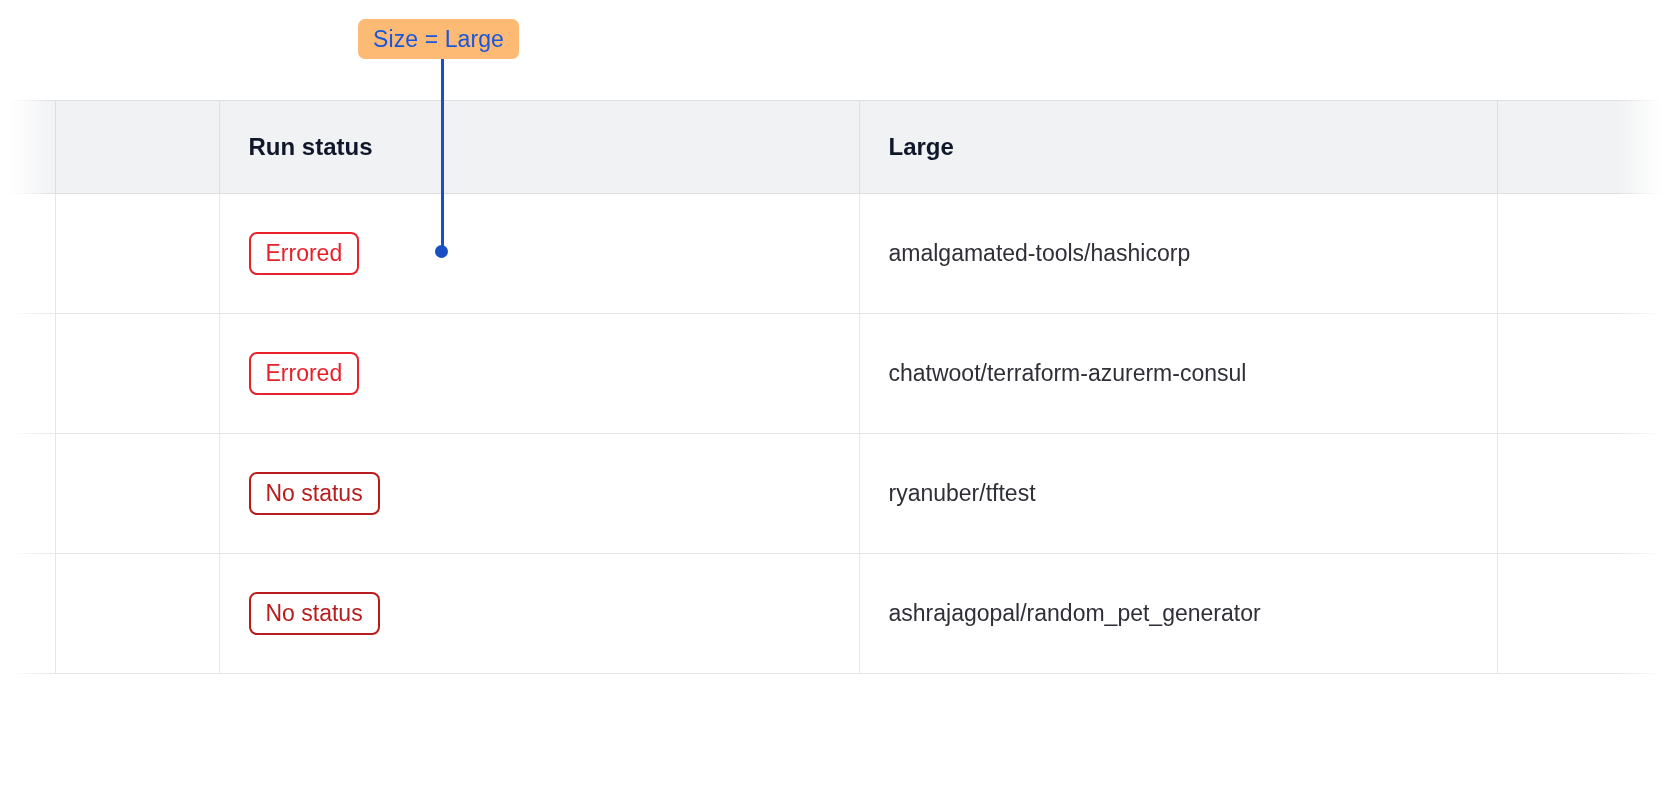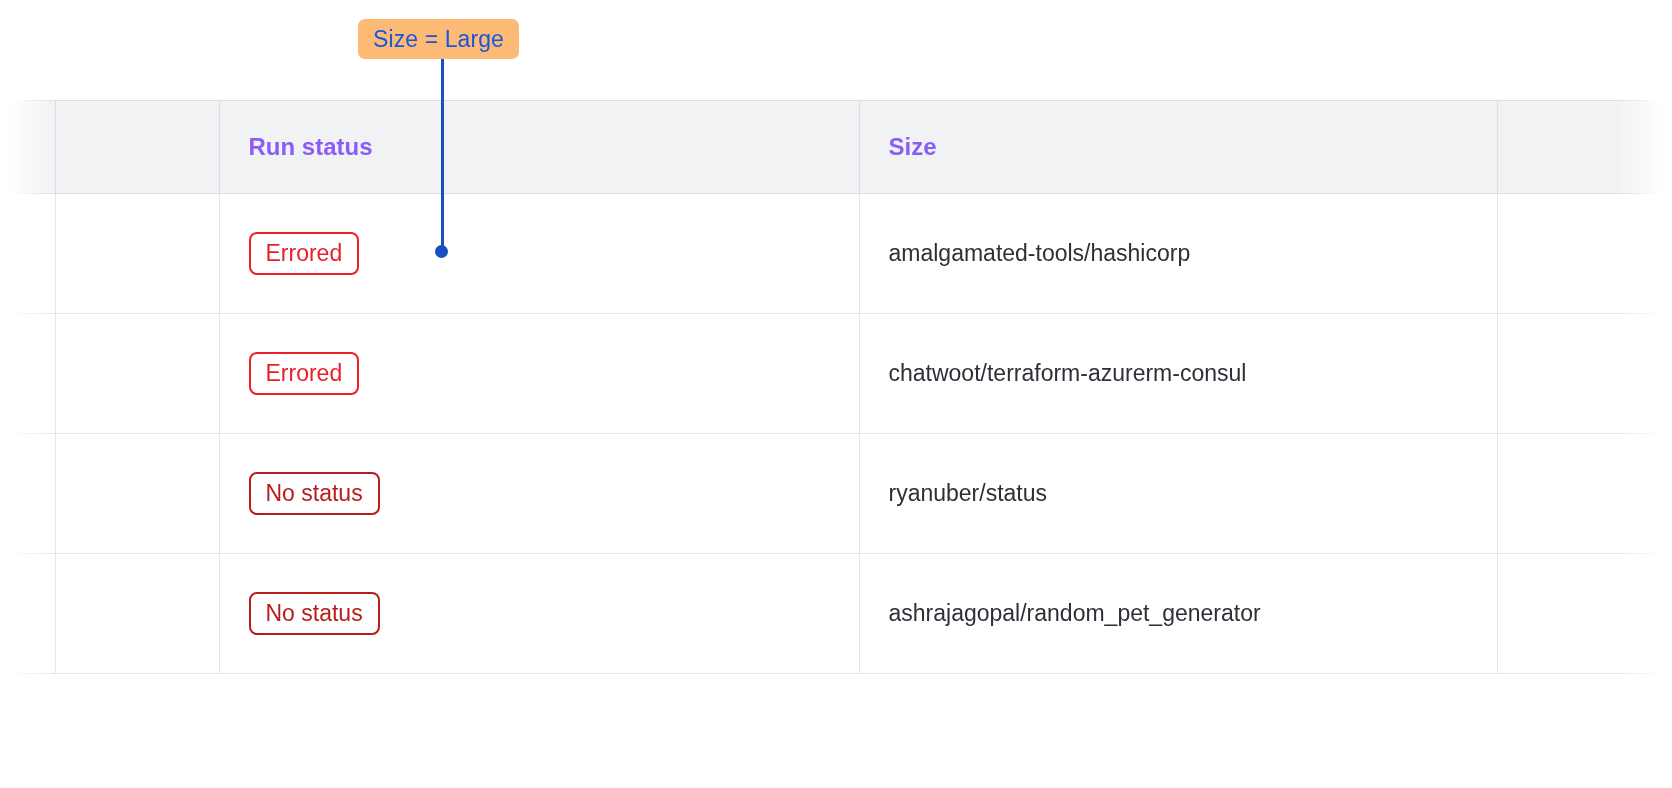--- a/index.html
+++ b/index.html
@@ -73,21 +73,21 @@
   table.data-table col.c-tail      { width: 175px; }
 
   thead th {
     height: 93px;
     background: #f1f2f4;
     border-top: 1px solid #dcdee2;
     border-bottom: 1px solid #dcdee2;
     border-right: 1px solid #dcdee2;
     font-size: 24px;
     font-weight: bold;
-    color: #8b5cf6;
+    color: #0f172a;
     text-align: left;
     padding: 0 0 0 29px;
     vertical-align: middle;
   }
   thead th.no-pad { padding-left: 0; }
   thead th.edge-l { border-left: none; border-right: 1px solid #dcdee2; }
   thead th.edge-r { border-right: none; }
 
   tbody td {
     height: 120px;
@@ -149,21 +149,21 @@
           <col class="c-blank">
           <col class="c-status">
           <col class="c-repo">
           <col class="c-tail">
       </colgroup>
       <thead>
         <tr>
           <th class="no-pad edge-l"></th>
           <th class="no-pad"></th>
           <th>Run status</th>
-          <th>Size</th>
+          <th>Large</th>
           <th class="no-pad edge-r"></th>
         </tr>
       </thead>
       <tbody>
 
         <tr>
           <td class="no-pad"></td>
           <td class="no-pad"></td>
           <td>
             <span class="pill errored">
@@ -193,21 +193,21 @@
 
         <tr>
           <td class="no-pad"></td>
           <td class="no-pad"></td>
           <td>
             <span class="pill no-status">
               <span class="pill-label">No status</span>
             </span>
           </td>
           <td>
-            <span class="repo-text">ryanuber/status</span>
+            <span class="repo-text">ryanuber/tftest</span>
           </td>
           <td class="no-pad edge-r"></td>
         </tr>
 
         <tr>
           <td class="no-pad"></td>
           <td class="no-pad"></td>
           <td>
             <span class="pill no-status">
               <span class="pill-label">No status</span>

